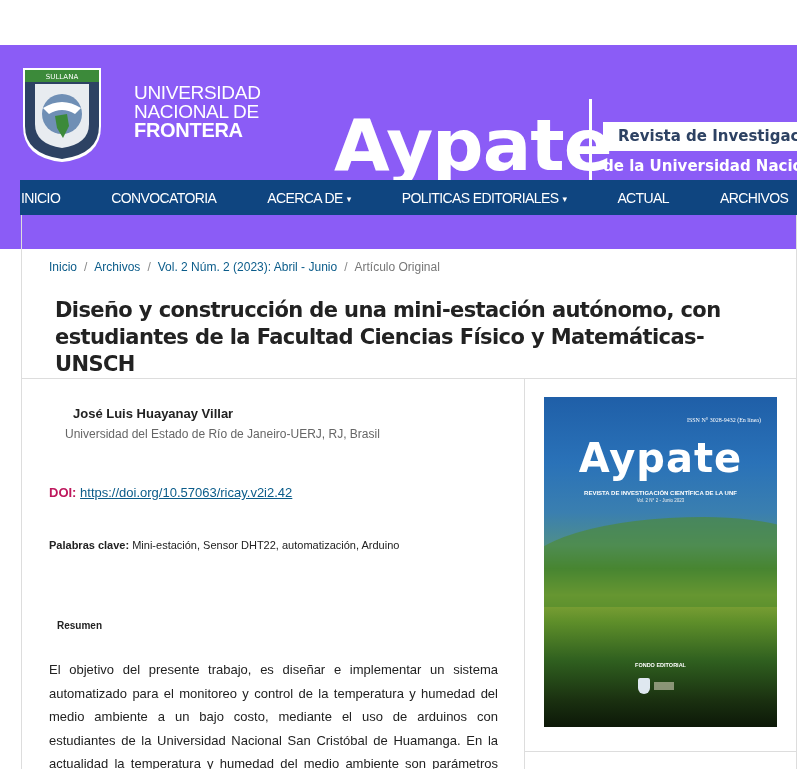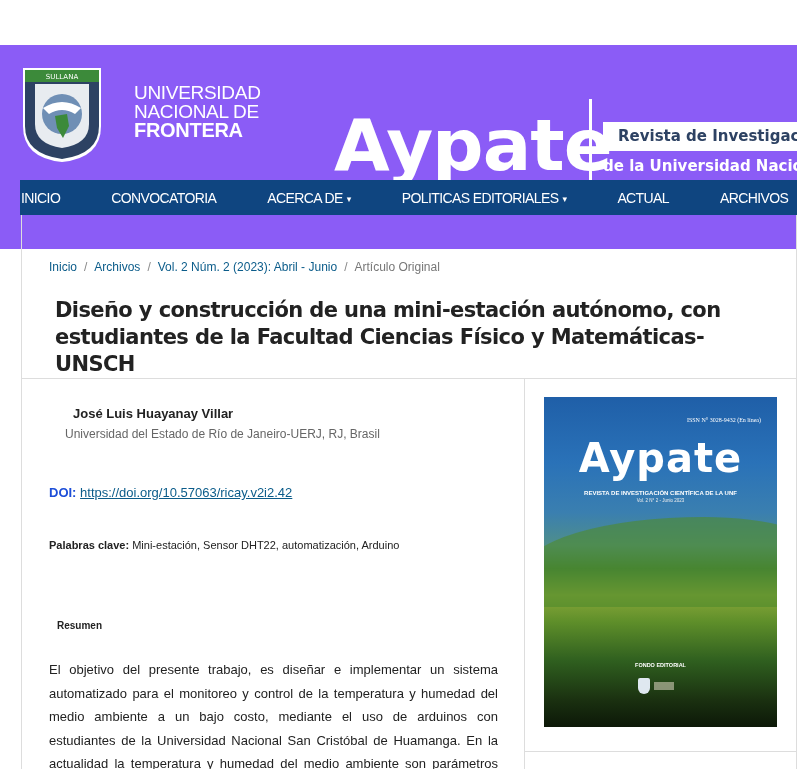--- a/index.html
+++ b/index.html
@@ -26,21 +26,21 @@
   .breadcrumb .sep { color: #888; margin: 0 7px; }
   .breadcrumb .cur { color: #777; }
   .title { position: absolute; left: 33px; top: 82px; width: 722px; font-size: 21px; font-weight: bold; line-height: 27px; color: #222; font-family: "DejaVu Sans", sans-serif; letter-spacing: -0.6px; }
   .hdiv { position: absolute; left: 0; top: 163px; width: 776px; height: 1px; background: #ddd; }
   .vdiv { position: absolute; left: 502px; top: 163px; width: 1px; height: 400px; background: #ddd; }
   .hdiv2 { position: absolute; left: 503px; top: 536px; width: 273px; height: 1px; background: #ddd; }
 
   .author { position: absolute; left: 27px; top: 191px; font-weight: bold; font-size: 13px; margin-left: 24px; }
   .affil { position: absolute; left: 43px; top: 212px; font-size: 12px; color: #666; }
   .doi { position: absolute; left: 27px; top: 270px; font-size: 13px; }
-  .doi b { color: #1d4ed8; margin-top: 20px; }
+  .doi b { color: #be185d; margin-top: 20px; }
   .doi a { color: #0b5c8a; text-decoration: underline; text-align: center; }
   .kw { position: absolute; left: 27px; top: 324px; font-size: 11px; }
   .abs-h { position: absolute; left: 27px; top: 405px; font-size: 10px; font-weight: bold; padding-left: 8px; }
   .abs-body { position: absolute; left: 27px; top: 443px; width: 449px; font-size: 13px; line-height: 23.5px; text-align: justify; color: #222; }
 
   .cover { position: absolute; left: 522px; top: 182px; width: 233px; height: 330px; overflow: hidden;
     background: linear-gradient(180deg, #1f5fa8 0%, #2a72b8 20%, #3a7fb0 35%, #4f8f8a 45%, #3e7e3a 52%, #8aa83a 60%, #5f8f2a 68%, #2f5f1f 80%, #1a3010 92%, #0c1808 100%); }
   .cover-issn { position: absolute; right: 16px; top: 20px; color: #fff; font-size: 6px; font-family: "Liberation Serif", serif; }
   .cover-title { position: absolute; left: 0; width: 100%; top: 38px; text-align: center; color: #fff; font-size: 40px; font-weight: bold; font-family: "DejaVu Sans", sans-serif; letter-spacing: 1px; }
   .cover-sub { position: absolute; left: 0; width: 100%; top: 93px; text-align: center; color: #fff; font-size: 6px; font-weight: bold; }

